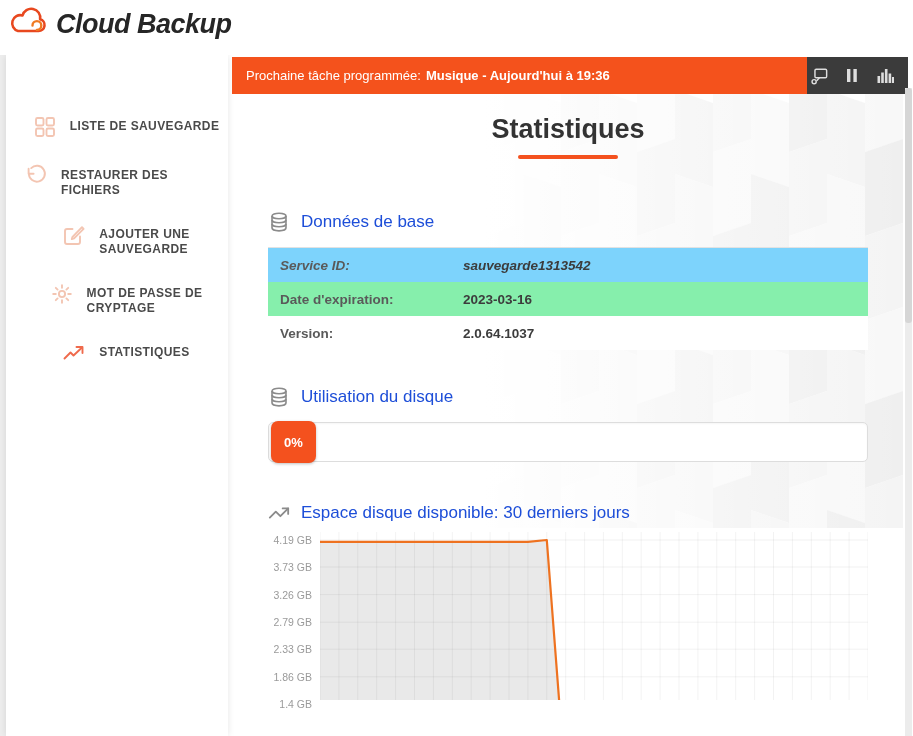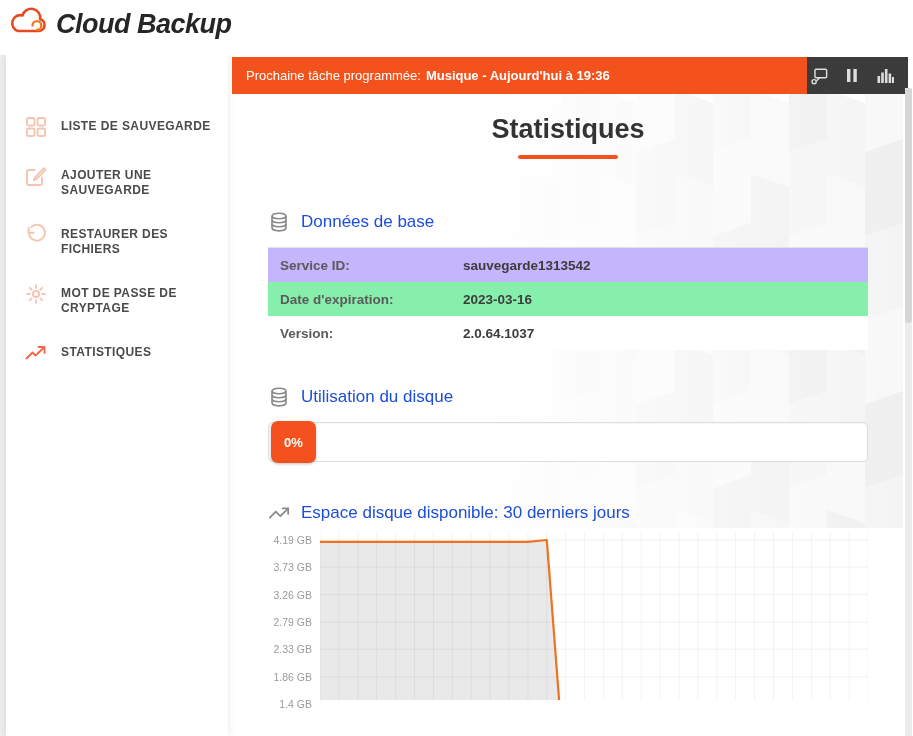--- a/index.html
+++ b/index.html
@@ -11,21 +11,21 @@
   .top-header { position:absolute; left:0; top:0; width:913px; height:55px; background:#fff; z-index:30; }
   .logo { position:absolute; left:8px; top:6px; display:flex; align-items:center; gap:6px; }
   .logo-text { font-size:27px; font-weight:bold; font-style:italic; color:#262626; letter-spacing:-0.5px;text-align:center; }
 
   .left-strip { position:absolute; left:0; top:55px; width:6px; bottom:0; background:#ededed; z-index:5; }
 
   
   .sidebar { position:absolute; left:6px; top:55px; width:222px; bottom:0; background:#fff;
     box-shadow:0 0 7px rgba(0,0,0,0.10); z-index:20; }
   .nav { padding:62px 0 0 18px; }
-  .nav-item { display:flex; align-items:flex-start; gap:13px; margin-bottom:27px; cursor:pointer; }
+  .nav-item { display:flex; align-items:flex-start; gap:13px; margin-bottom:27px; cursor:pointer;justify-content:center; }
   .nav-item .nav-icon { width:24px; height:24px; flex:0 0 24px; margin-top:-2px; }
   .nav-label { font-size:12px; font-weight:bold; color:#4a4a4a; letter-spacing:0.4px;
     line-height:15px; white-space:pre-line; padding-top:2px; }
 
   
   .banner { position:absolute; left:232px; top:57px; width:676px; height:37px; display:flex; z-index:25; }
   .banner-orange { flex:1; background:#f4521c; display:flex; align-items:center; padding-left:14px;
     color:#fff; font-size:13px; }
   .banner-orange b { margin-left:5px; }
   .banner-dark { width:101px; background:#3b3b3b; display:flex; align-items:center;
@@ -50,21 +50,21 @@
   .section-header { display:flex; align-items:center; gap:11px; }
   .section-header .sec-icon { width:22px; height:22px; }
   .section-title { font-size:17px; font-weight:normal; color:#1d4ed8; }
   .sec-basic { margin-top:52px; }
   .sec-disk  { margin-top:36px; }
   .sec-chart { margin-top:40px; }
 
   
   .info-table { margin-top:14px; border-top:1px solid #e2e2e2; }
   .info-row { display:flex; align-items:center; height:34px; padding-left:12px; font-size:13.5px; }
-  .info-row:nth-child(1) { background:#c4b5fd; }
+  .info-row:nth-child(1) { background:#7dd3fc;font-style:italic; }
   .info-row:nth-child(2) { background:#86efac; }
   .info-row:nth-child(3) { background:#ffffff; }
   .info-label { flex:0 0 183px; font-weight:bold; color:#5a5a5a; }
   .info-value { font-weight:bold; color:#3c3c3c;text-align:center; }
 
   
   .progress-track { position:relative; margin-top:14px; height:40px; background:#fff;
     border:1px solid #ddd; border-radius:5px; box-shadow:inset 0 1px 2px rgba(0,0,0,0.04); }
   .progress-knob { position:absolute; left:2px; top:-2px; width:45px; height:42px; background:#f4511e;
     border-radius:7px; display:flex; align-items:center; justify-content:center;
@@ -104,32 +104,32 @@
           <span class="nav-icon"><svg width="24" height="24" viewBox="0 0 24 24" fill="none" stroke="#f3c5b2" stroke-width="1.9" stroke-linecap="round" stroke-linejoin="round">
               <rect x="3" y="3" width="7.5" height="7.5" rx="1.5"></rect>
               <rect x="13.5" y="3" width="7.5" height="7.5" rx="1.5"></rect>
               <rect x="3" y="13.5" width="7.5" height="7.5" rx="1.5"></rect>
               <rect x="13.5" y="13.5" width="7.5" height="7.5" rx="1.5"></rect>
             </svg></span>
           <span class="nav-label">LISTE DE SAUVEGARDE</span>
         </div>
         <div class="nav-item">
           <span class="nav-icon"><svg width="24" height="24" viewBox="0 0 24 24" fill="none" stroke="#f3c5b2" stroke-width="1.9" stroke-linecap="round" stroke-linejoin="round">
+              <path d="M4.6 4.8 v5 h5"></path>
+              <path d="M4.9 9.8 a8 8 0 1 0 2.3 -5.7"></path>
+            </svg></span>
+          <span class="nav-label">RESTAURER DES FICHIERS</span>
+        </div>
+        <div class="nav-item">
+          <span class="nav-icon"><svg width="24" height="24" viewBox="0 0 24 24" fill="none" stroke="#f3c5b2" stroke-width="1.9" stroke-linecap="round" stroke-linejoin="round">
               <path d="M18 13.5 V19 a2 2 0 0 1 -2 2 H5 a2 2 0 0 1 -2 -2 V8 a2 2 0 0 1 2 -2 h5.5"></path>
               <path d="M10.5 13.8 L20 4.2 l1.6 1.6 L12.1 15.4 l-2.3 .7 z"></path>
             </svg></span>
           <span class="nav-label">AJOUTER UNE
 SAUVEGARDE</span>
-        </div>
-        <div class="nav-item">
-          <span class="nav-icon"><svg width="24" height="24" viewBox="0 0 24 24" fill="none" stroke="#f3c5b2" stroke-width="1.9" stroke-linecap="round" stroke-linejoin="round">
-              <path d="M4.6 4.8 v5 h5"></path>
-              <path d="M4.9 9.8 a8 8 0 1 0 2.3 -5.7"></path>
-            </svg></span>
-          <span class="nav-label">RESTAURER DES FICHIERS</span>
         </div>
         <div class="nav-item">
           <span class="nav-icon"><svg width="24" height="24" viewBox="0 0 24 24" fill="none" stroke="#f3c5b2" stroke-width="1.9" stroke-linecap="round" stroke-linejoin="round">
               <circle cx="12" cy="12" r="3.1"></circle>
               <path d="M12 3.2v2.6M12 18.2v2.6M3.2 12h2.6M18.2 12h2.6M5.8 5.8l1.8 1.8M16.4 16.4l1.8 1.8M18.2 5.8l-1.8 1.8M7.6 16.4l-1.8 1.8"></path>
             </svg></span>
           <span class="nav-label">MOT DE PASSE DE
 CRYPTAGE</span>
         </div>
         <div class="nav-item">

